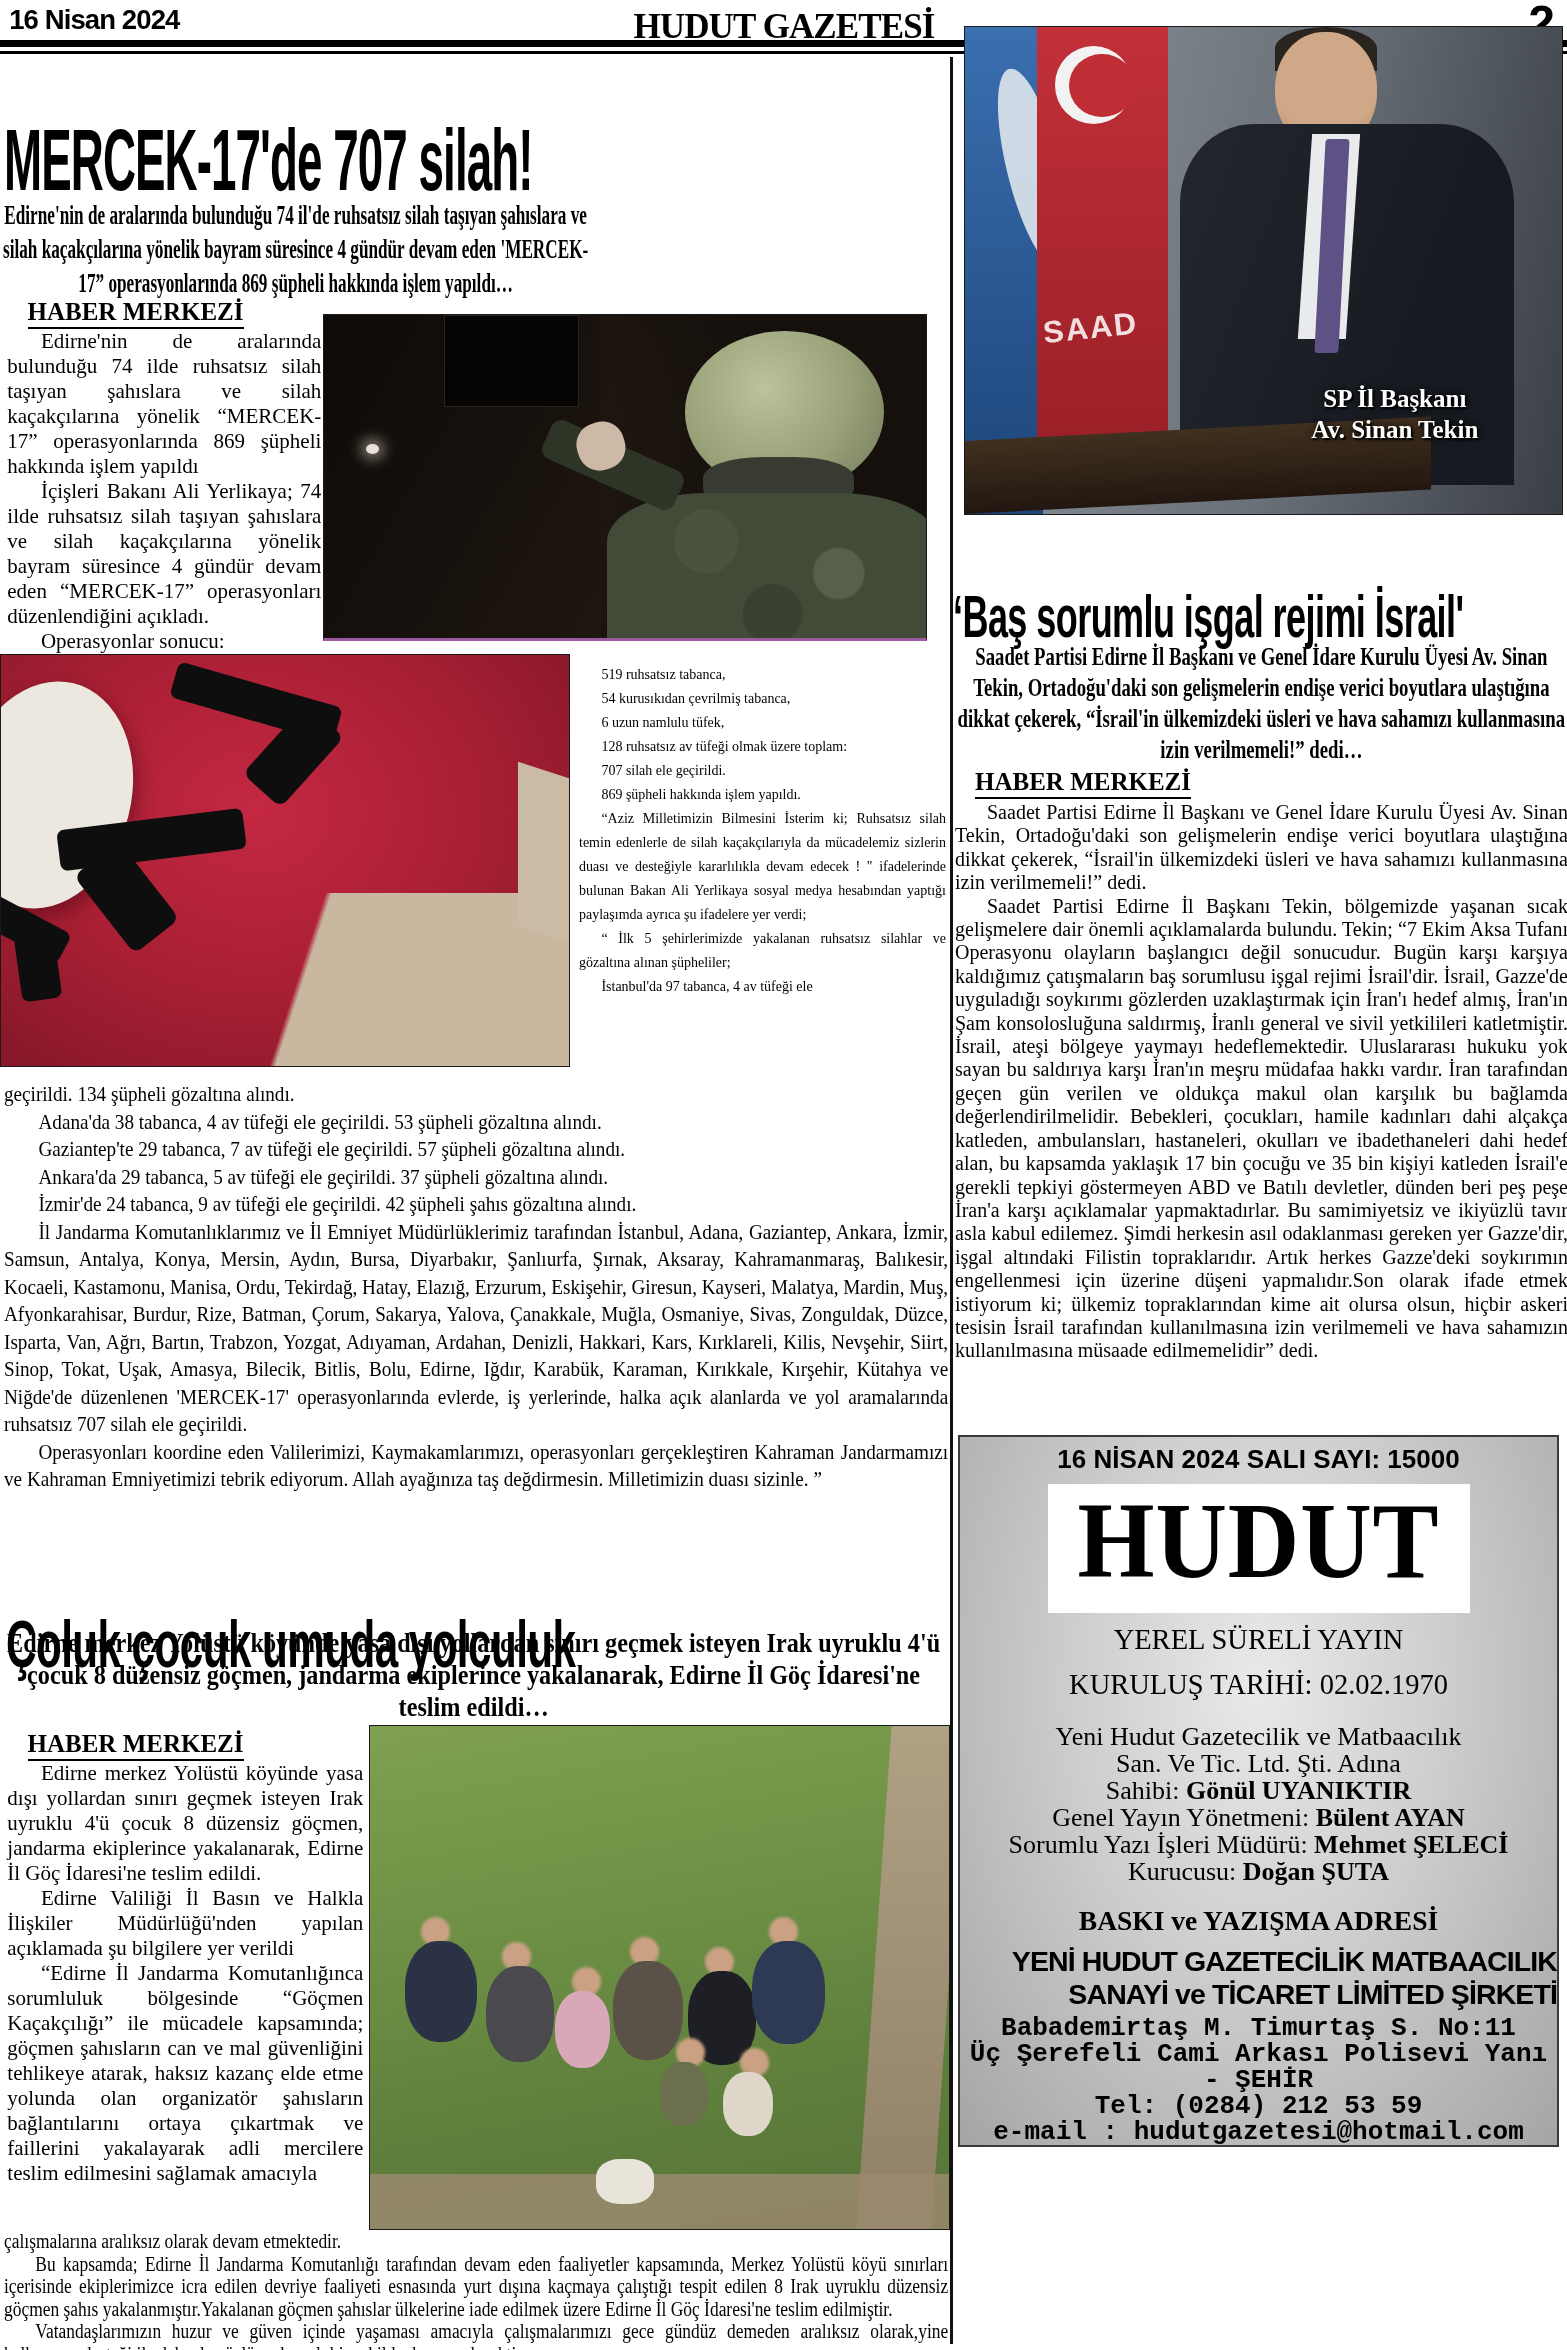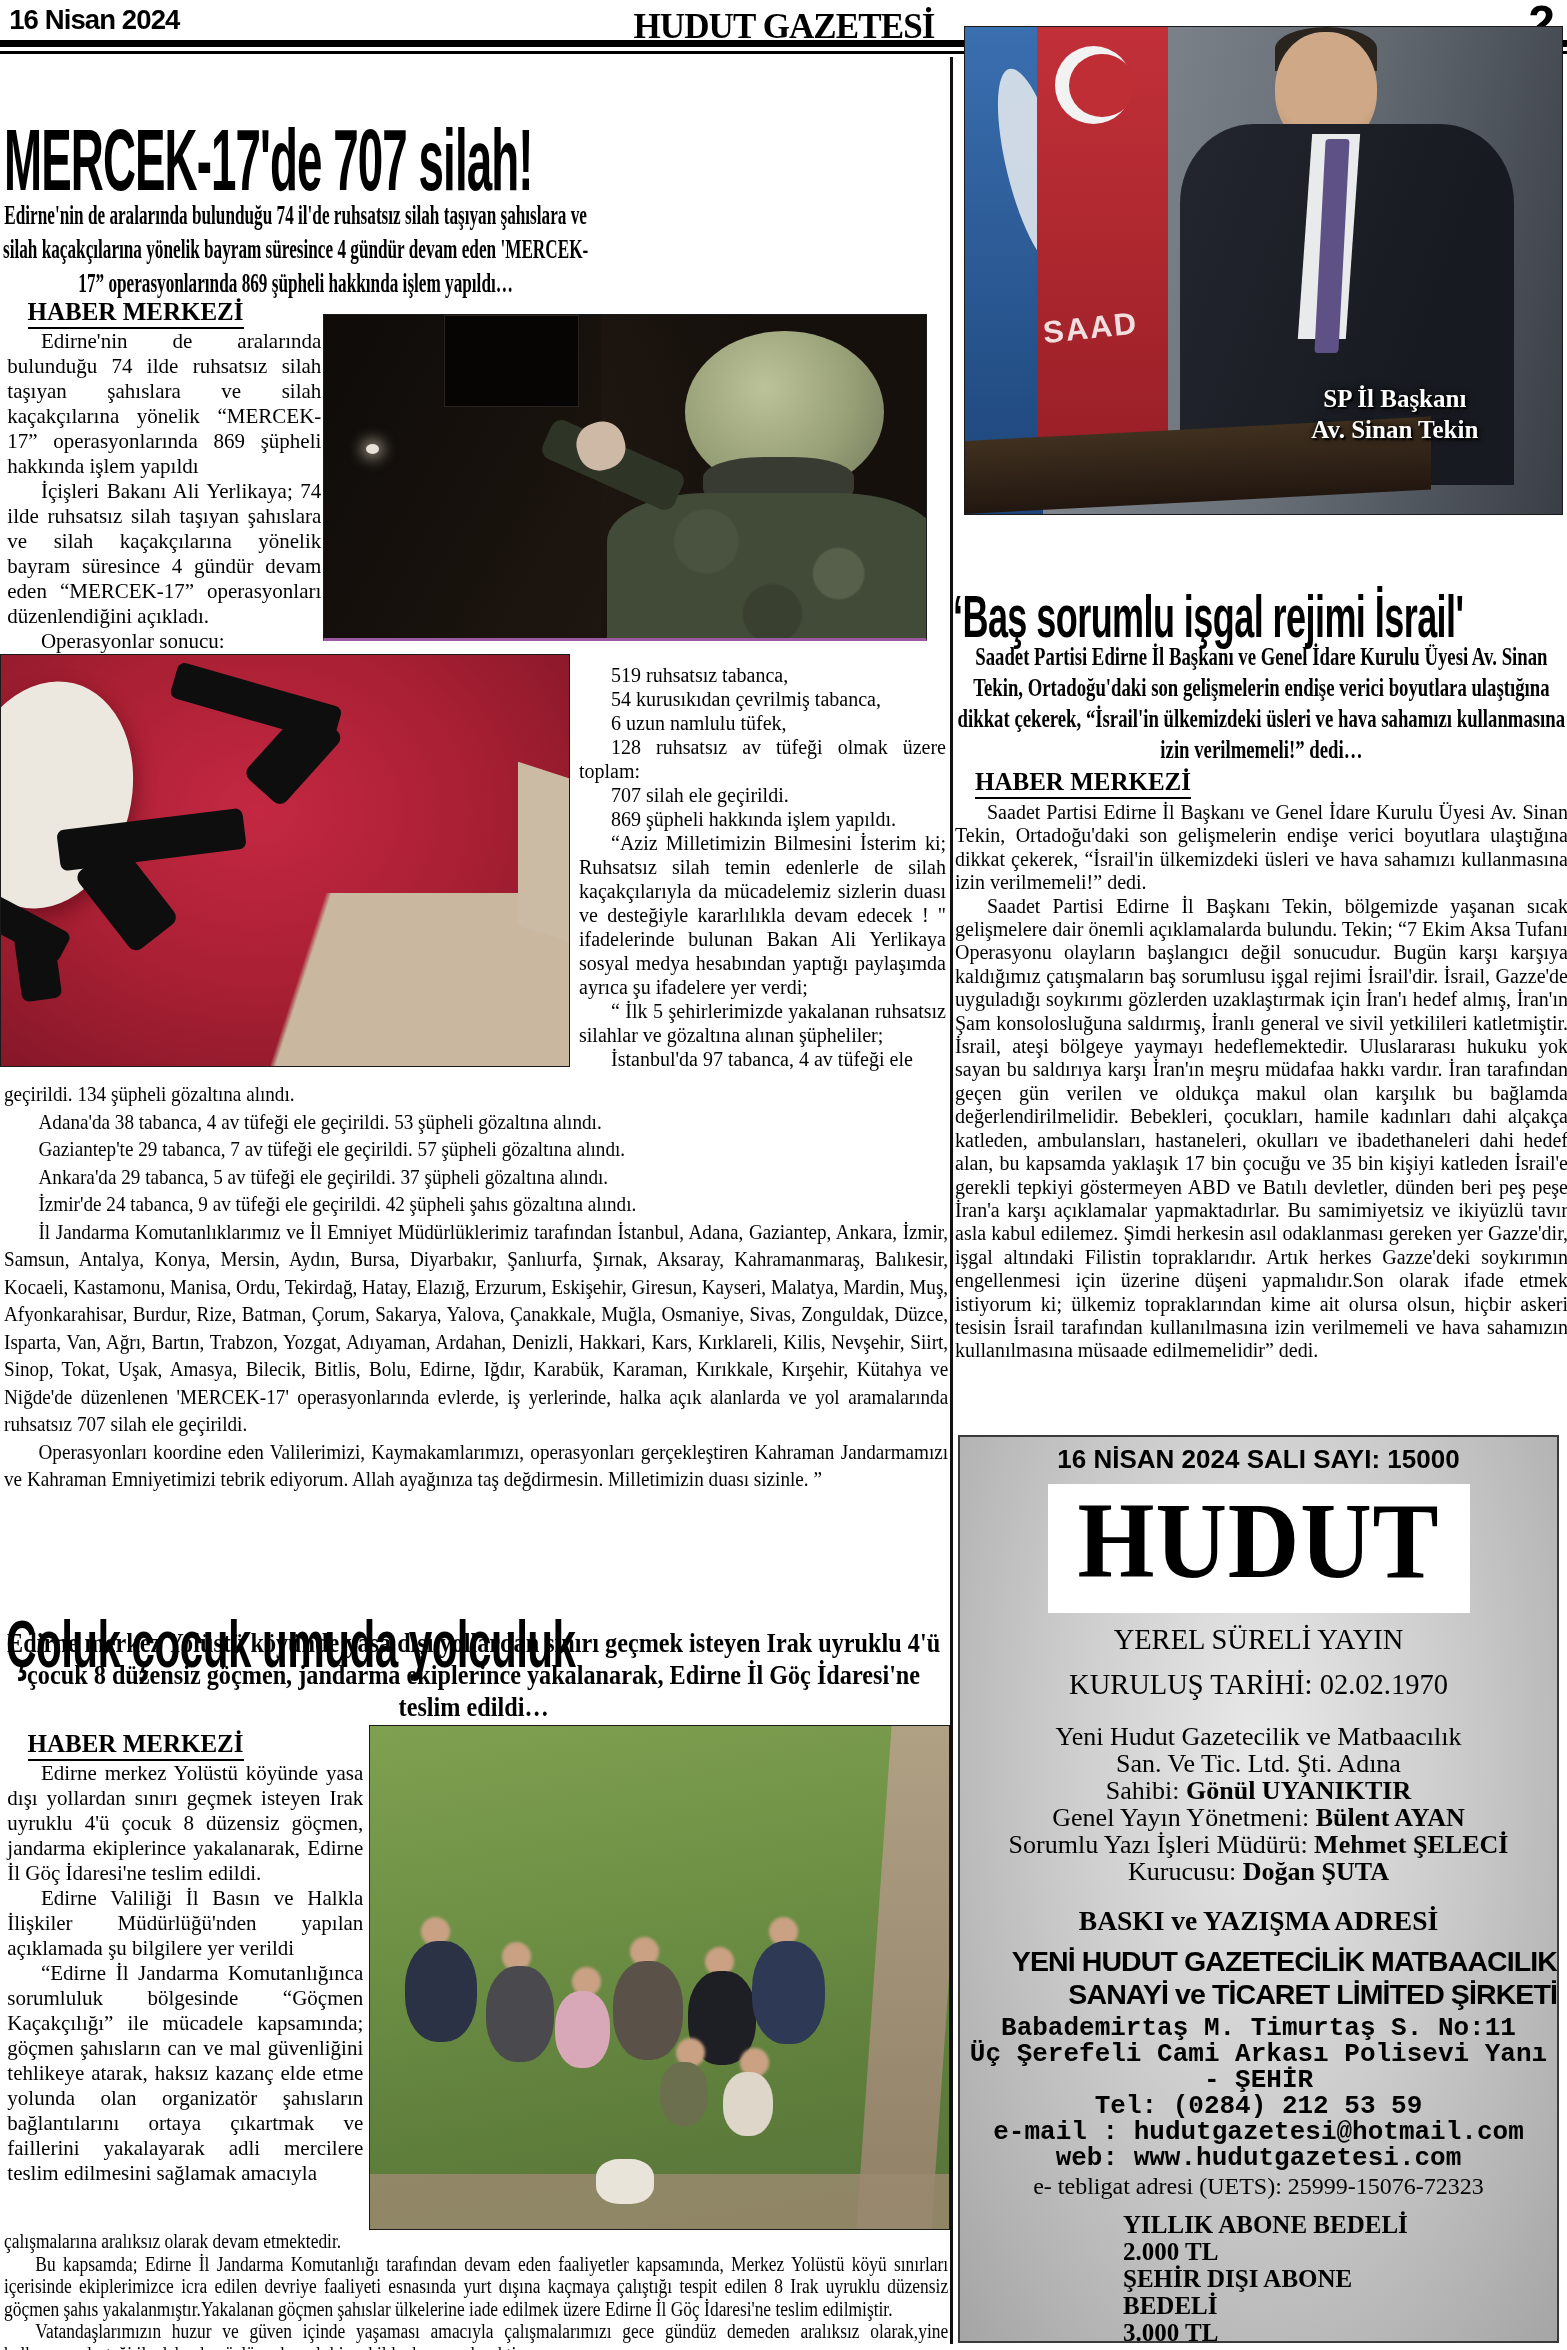--- a/index.html
+++ b/index.html
@@ -23,21 +23,21 @@
   .sub-main{position:absolute;left:0;top:198px;width:946px;transform:scaleX(0.625);
             transform-origin:0 0;font-weight:bold;font-size:27.5px;line-height:34px;
             text-align:center;}
   .haber{position:absolute;font-weight:bold;font-size:25px;border-bottom:2.8px solid #000;
          padding-bottom:0.9px;letter-spacing:0px;}
   .haber-1{left:27.5px;top:298px;}
   
   .leftcol{position:absolute;left:7.3px;top:329px;width:314px;font-size:21px;line-height:25px;
            text-align:justify;}
   .leftcol p,.midcol p,.btm-leftcol p{margin:0;text-indent:1.6em;}
-  .midcol{position:absolute;left:579px;top:663px;width:367px;font-size:20px;line-height:24px;
+  .midcol{position:absolute;left:579px;top:663px;width:367px;font-size:14px;line-height:24px;
           text-align:justify;}
   .wideblock{position:absolute;left:3.7px;top:1080px;width:1084px;transform:scaleX(0.871);
              transform-origin:0 0;font-size:22px;line-height:27.5px;text-align:justify;}
   .wideblock p{margin:0;}
   .wideblock p.ind{text-indent:1.8em;}
   
   .photo{position:absolute;overflow:hidden;border:0.9px solid #1a1a1a;}
   .op-photo{left:323px;top:314px;width:602px;height:323px;
             background:radial-gradient(circle at 22% 42%,#241a14 0%,#15100c 65%),#15100c;
             border-bottom:3.7px solid #9b59a0;}
@@ -105,21 +105,21 @@
   .h2-right{position:absolute;left:953px;top:538px;font-family:"Liberation Sans",sans-serif;
             font-weight:bold;font-size:59px;line-height:1.05;white-space:nowrap;
             transform:scaleX(0.61);transform-origin:0 0;letter-spacing:-0.9px;}
   .sub-right{position:absolute;left:955px;top:641px;width:817px;transform:scaleX(0.75);
              transform-origin:0 0;font-weight:bold;font-size:25px;line-height:31px;text-align:center;}
   .haber-2{left:975px;top:768px;}
   .rightbody{position:absolute;left:955px;top:801px;width:613px;height:632px;overflow:hidden;
              font-size:20px;line-height:23.4px;text-align:justify;}
   .rightbody p{margin:0;text-indent:1.6em;}
   
-  .imprint{position:absolute;left:958px;top:1435px;width:601px;height:908px;
+  .imprint{position:absolute;left:958px;top:1435px;width:601px;height:712px;
            box-sizing:border-box;border:2.8px solid #3a3a3a;overflow:hidden;text-align:center;
            background:radial-gradient(ellipse at 50% 35%,#e9e9e9 0%,#cdcdcd 45%,#a5a5a5 100%);}
   .imp-issue{margin-top:7.3px;font-family:"Liberation Sans",sans-serif;font-weight:bold;
              font-size:26px;letter-spacing:0px;}
   .imp-logobox{margin:9.2px auto 0;width:422px;height:129px;background:#fff;display:flex;
                align-items:flex-start;justify-content:center;}
   .imp-logo{font-family:"Liberation Serif",serif;font-weight:bold;font-size:99px;
             letter-spacing:0.9px;transform:scaleY(1.08);}
   .imp-type{margin-top:11px;font-weight:normal;font-size:28.5px;}
   .imp-founded{margin-top:13px;font-size:28.5px;}

